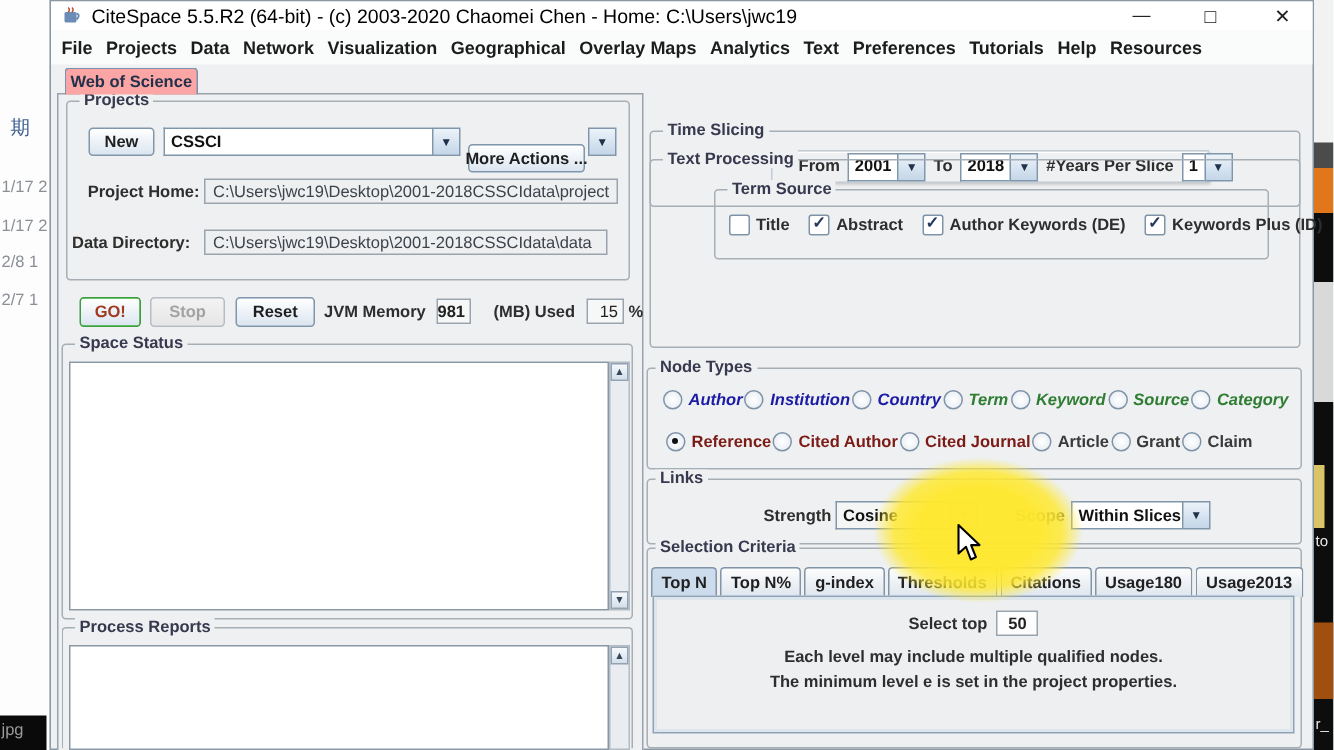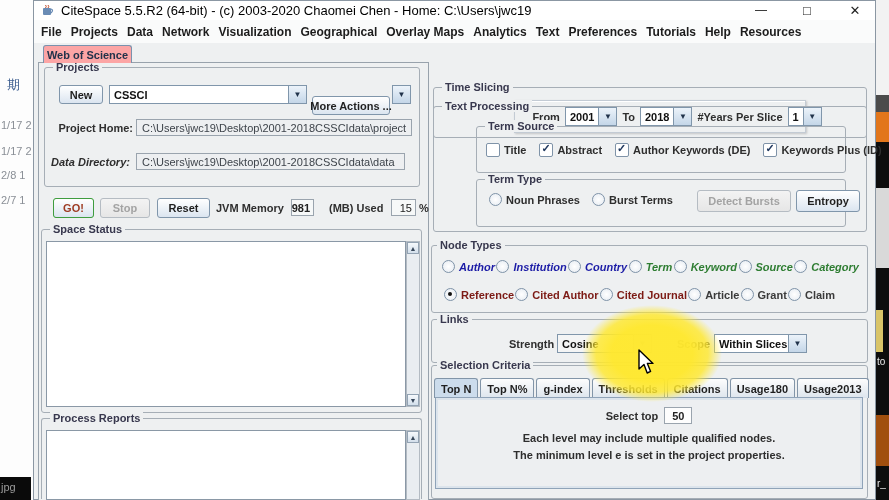--- a/index.html
+++ b/index.html
@@ -60,21 +60,21 @@
         font-size:7px;color:#37475a;display:flex;align-items:center;justify-content:center;box-sizing:border-box;}
 
   
   .leftcol{position:absolute;left:4px;top:42px;width:391px;height:458px;}
   .tab-wos{position:absolute;left:5px;top:2px;width:89px;height:18px;background:#fca5a5;border:1px solid #7a92ad;border-bottom:none;
            border-radius:3px 3px 0 0;font-size:11px;font-weight:bold;color:#22324a;display:flex;align-items:center;justify-content:center;z-index:2;box-sizing:border-box;}
   .leftcontent{position:absolute;left:0;top:19px;right:0;bottom:0;border:1px solid #98a2ac;background:#eef0f1;box-sizing:border-box;}
 
   
   .rightcol{position:absolute;left:395px;top:42px;width:442px;height:458px;}
-  .tslice-inner{position:absolute;left:80px;top:12px;width:292px;height:33px;border:1px solid #c3cbd4;background:#eef0f1;
+  .tslice-inner{position:absolute;left:80px;top:12px;width:292px;height:22px;border:1px solid #c3cbd4;background:#eef0f1;
                 box-shadow:inset 0 1px 0 #ffffff,1px 1px 2px rgba(0,0,0,.18);display:flex;align-items:center;justify-content:center;gap:5px;box-sizing:border-box;padding-left:34px;}
   .inline-combo{position:relative;display:flex;height:19px;}
   .row-flex{position:absolute;display:flex;align-items:center;}
   .sctab{height:20px;border:1px solid #8295a8;border-bottom:none;border-radius:3px 3px 0 0;background:linear-gradient(#fdfdfd,#dde5ed);
          font-size:11px;font-weight:bold;color:#1f1f1f;display:flex;align-items:center;justify-content:center;margin-right:2px;
          padding:0 6px;box-sizing:border-box;white-space:nowrap;}
   .sctab.active{background:#ccdcec;}
   .scbody{position:absolute;left:3px;right:4px;top:31px;bottom:9px;background:#edeff1;border:1px solid #8fa3b8;
           box-shadow:inset 0 0 0 2px #dce4ec;display:flex;flex-direction:column;align-items:center;box-sizing:border-box;}
   .scline{font-size:11px;font-weight:bold;color:#2e2e2e;display:flex;align-items:center;gap:6px;white-space:nowrap;}
@@ -152,21 +152,21 @@
           <div class="combo" style="left:64px;top:17px;width:198px;height:19px;">
             <span class="combo-field">CSSCI</span>
             <span class="combo-btn">▼</span>
           </div>
           <div class="btn" style="left:267px;top:28px;width:78px;height:19px;">More Actions ...</div>
           <div class="combo" style="left:347px;top:17px;width:19px;height:19px;">
             <span class="combo-btn" style="width:17px;">▼</span>
           </div>
           <span class="lbl" style="left:8px;top:54px;width:80px;text-align:right;">Project Home:</span>
           <div class="pathfield" style="left:91px;top:51px;width:276px;height:17px;">C:\Users\jwc19\Desktop\2001-2018CSSCIdata\project</div>
-          <span class="lbl" style="left:3px;top:88px;width:85px;text-align:center;font-style:italic;">Data Directory:</span>
+          <span class="lbl" style="left:3px;top:88px;width:85px;text-align:left;">Data Directory:</span>
           <div class="pathfield" style="left:91px;top:85px;width:269px;height:17px;">C:\Users\jwc19\Desktop\2001-2018CSSCIdata\data</div>
         </div>
 
         <div class="btn go" style="left: 14px; top: 135px; width: 41px; height: 20px; background-color: rgb(34, 205, 34);">GO!</div>
         <div class="btn disabled" style="left:61px;top:135px;width:50px;height:20px;">Stop</div>
         <div class="btn" style="left:118px;top:135px;width:53px;height:20px;">Reset</div>
         <span class="lbl" style="left:177px;top:139px;">JVM Memory</span>
         <div class="numfield" style="position:absolute;left:252px;top:136px;width:23px;height:17px;font-weight:bold;">981</div>
         <span class="lbl" style="left:290px;top:139px;">(MB) Used</span>
         <div class="numfield" style="position:absolute;left:352px;top:136px;width:25px;height:17px;">15</div>
@@ -232,35 +232,20 @@
               <span class="cb checked"></span>
               <span>Author Keywords (DE)</span>
             </span>
             <span class="opt">
               <span class="cb checked"></span>
               <span>Keywords Plus (ID)</span>
             </span>
           </div>
         </div>
 
-        <div class="panel" style="left:42px;top:72px;width:370px;height:48px;">
-          <span class="ptitle">Term Type</span>
-          <div class="row-flex" style="left:12px;top:13px;gap:12px;">
-            <span class="opt">
-              <span class="radio"></span>
-              <span>Noun Phrases</span>
-            </span>
-            <span class="opt">
-              <span class="radio"></span>
-              <span>Burst Terms</span>
-            </span>
-          </div>
-          <div class="btn disabled" style="left:220px;top:10px;width:94px;height:22px;">Detect Bursts</div>
-          <div class="btn" style="left:319px;top:10px;width:64px;height:22px;">Entropy</div>
-        </div>
       </div>
 
       <div class="panel" style="left:2px;top:202px;width:437px;height:68px;">
         <span class="ptitle" style="left:5px;">Node Types</span>
         <div class="row-flex" style="left:10px;right:8px;top:14px;justify-content:space-between;font-style:italic;">
           <span class="opt">
               <span class="radio"></span>
               <span style="color: rgb(27, 27, 166);">Author</span>
             </span>
           <span class="opt">

